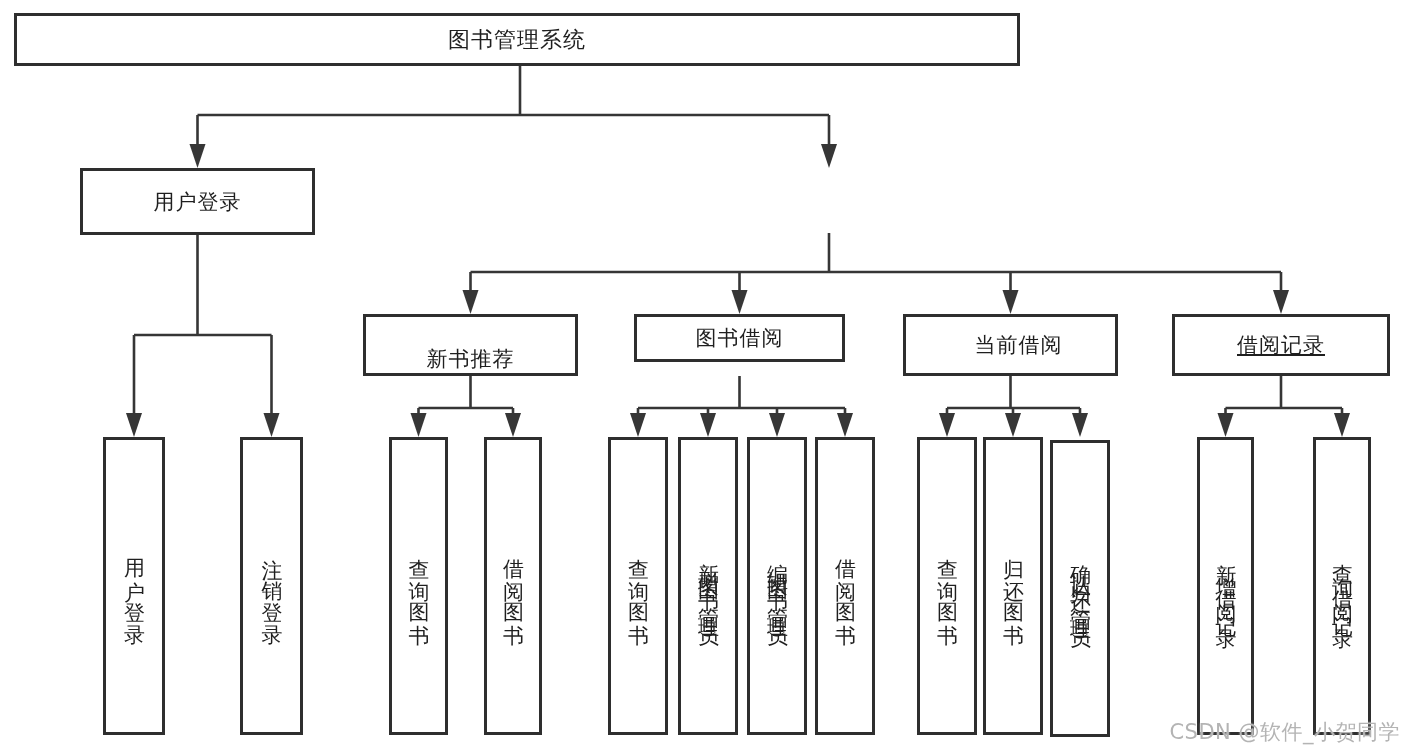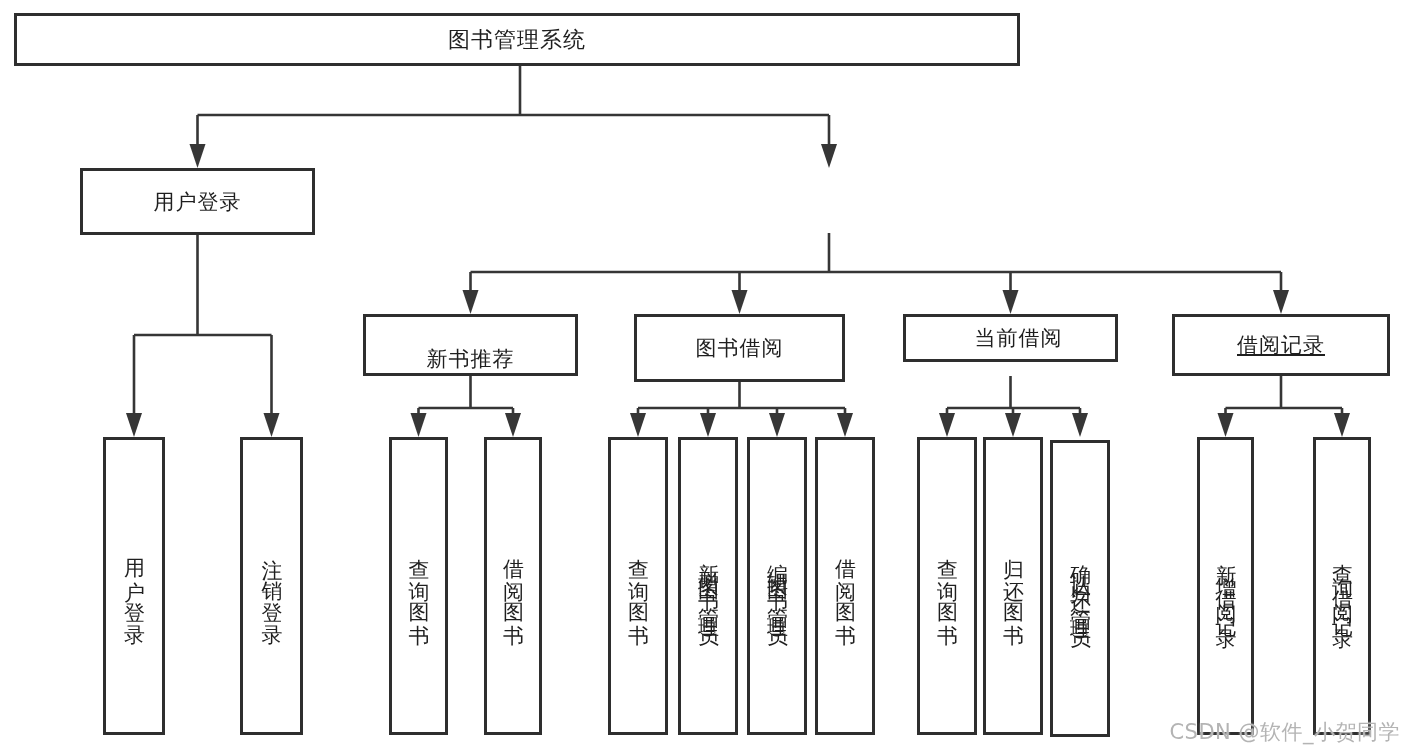--- a/index.html
+++ b/index.html
@@ -101,24 +101,24 @@
     <span class="root-label">图书管理系统</span>
   </div>
 
   <div class="node" style="left:80px; top:168px; width:235px; height:67px;">
     <span>用户登录</span>
   </div>
 
   <div class="node" style="left:363px; top:314px; width:215px; height:62px;align-items:flex-end;">
     <span>新书推荐</span>
   </div>
-  <div class="node" style="left:634px; top:314px; width:211px; height:68px;">
+  <div class="node" style="left:634px; top:314px; width:211px; height:48px;">
     <span>图书借阅</span>
   </div>
-  <div class="node" style="left:903px; top:314px; width:215px; height:48px;padding-left:16px;">
+  <div class="node" style="left:903px; top:314px; width:215px; height:62px;padding-left:16px;">
     <span>当前借阅</span>
   </div>
   <div class="node" style="left:1172px; top:314px; width:218px; height:62px;text-decoration:underline;">
     <span>借阅记录</span>
   </div>
 
   <div class="leaf" style="left:103px; top:437px; width:62px; height:298px;">
     <span class="vtext v4">用户登录</span>
   </div>
   <div class="leaf" style="left:240px; top:437px; width:63px; height:298px;">

